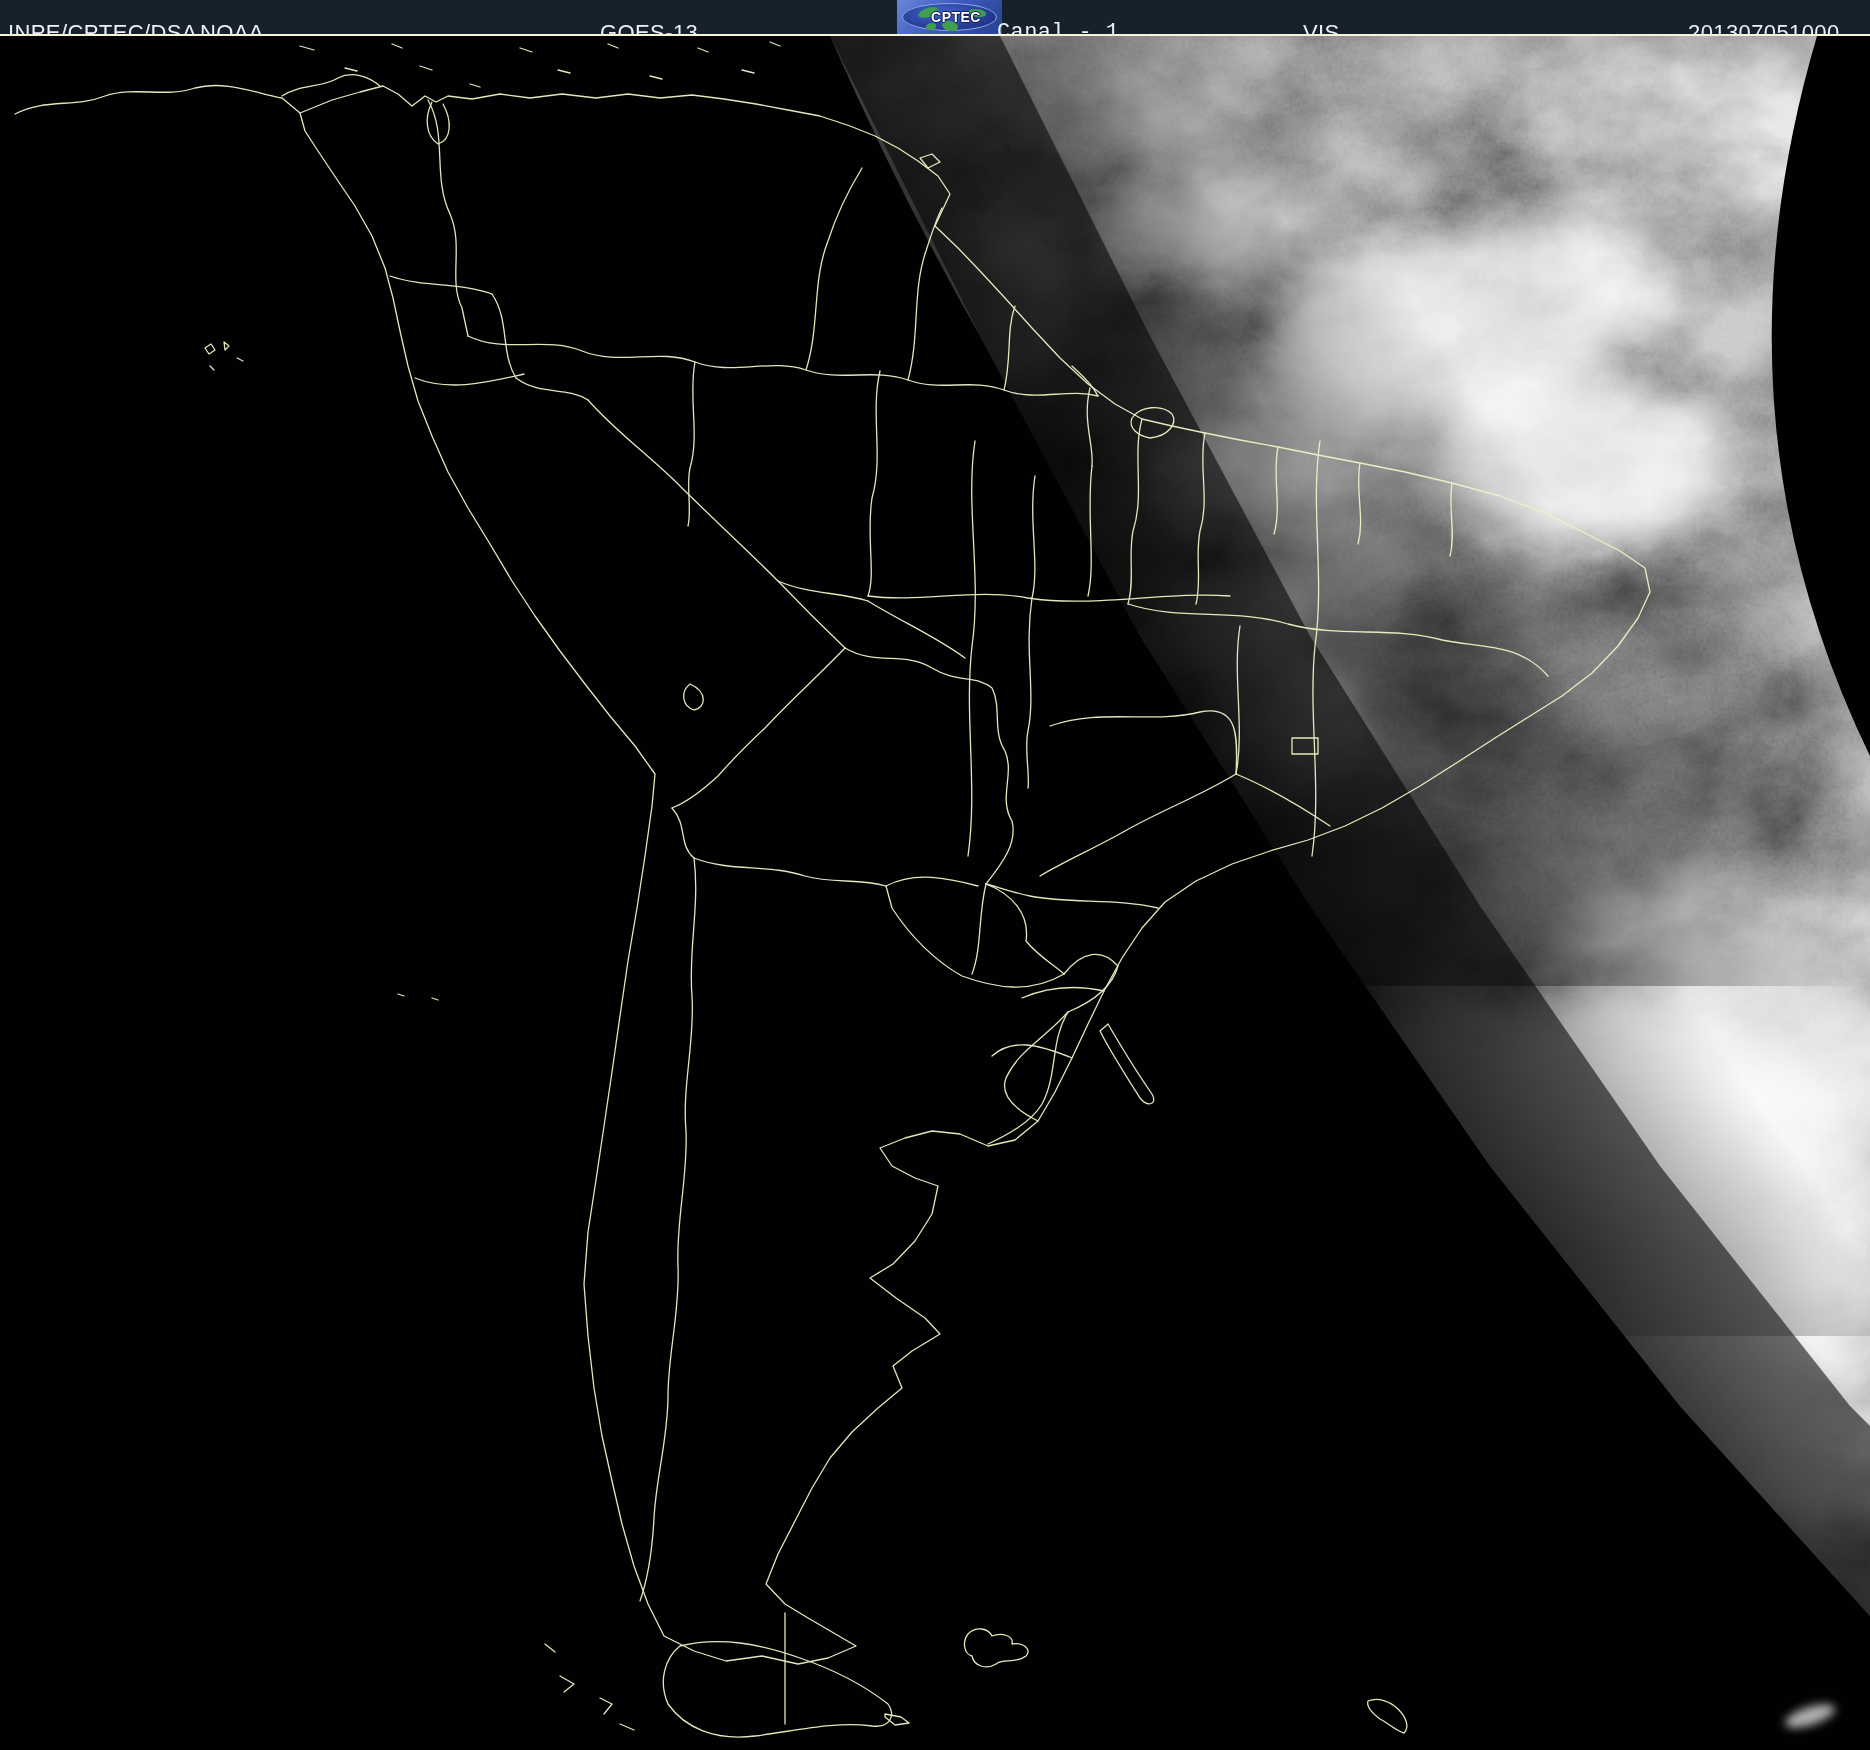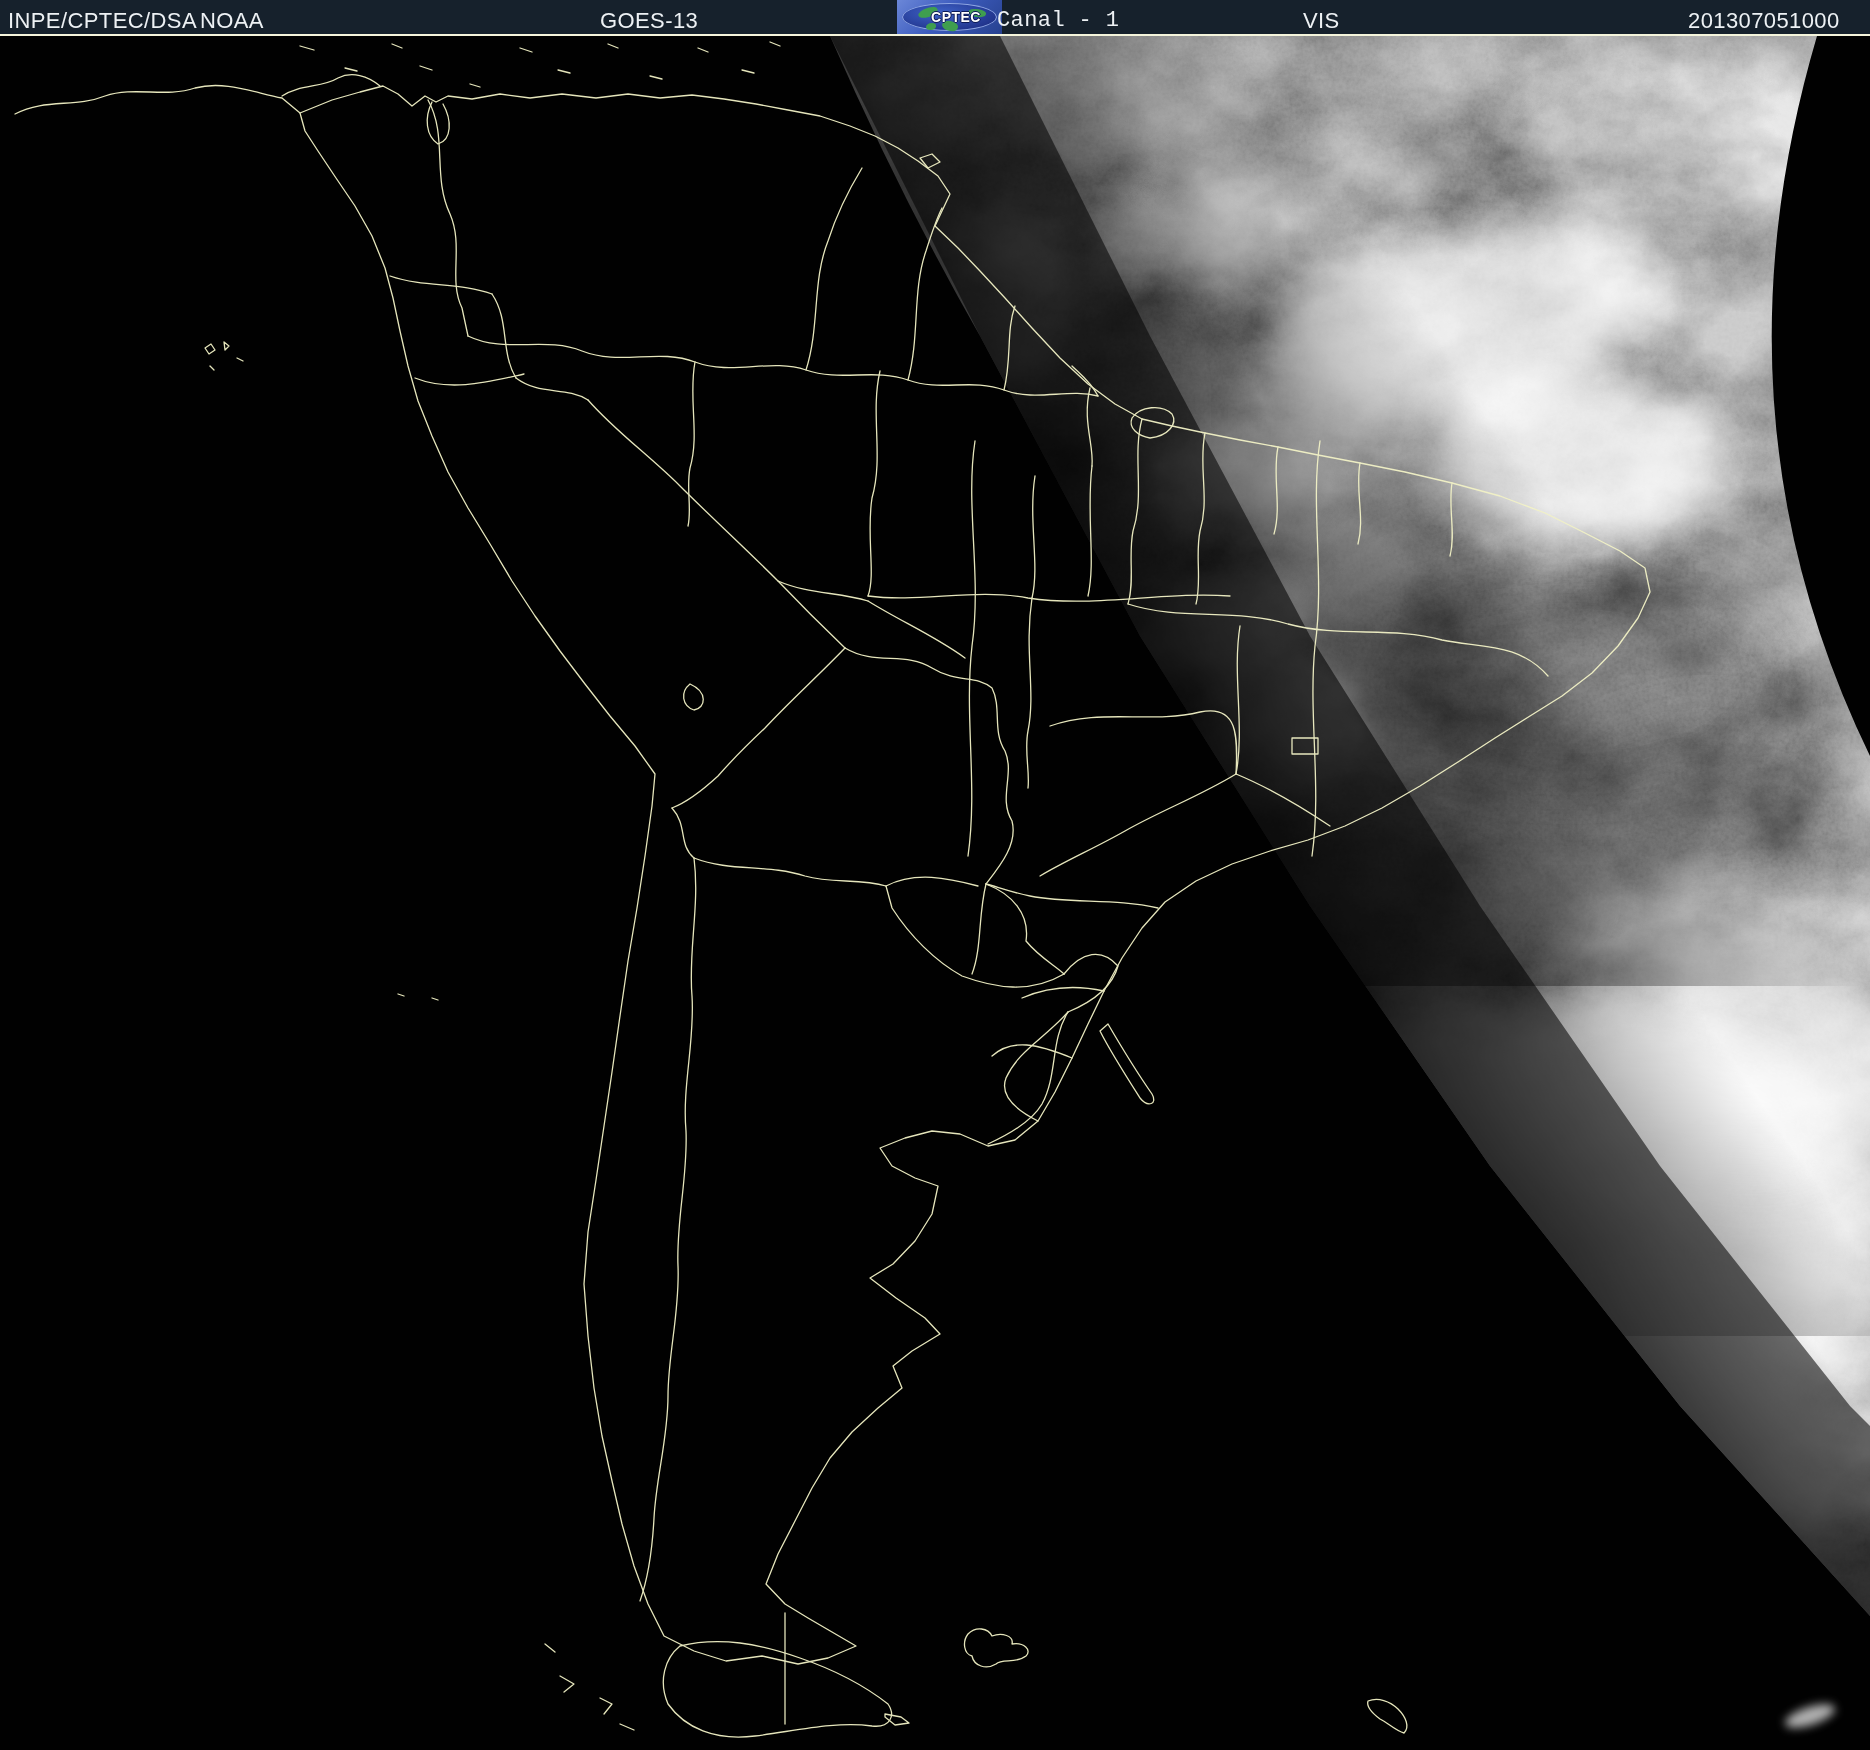--- a/index.html
+++ b/index.html
@@ -1,19 +1,19 @@
 <!DOCTYPE html>
 <html><head>
 <meta charset="utf-8">
 <style>
   html,body{margin:0;padding:0;background:#000;width:1870px;height:1750px;overflow:hidden;}
   #stage{position:relative;width:1870px;height:1750px;background:#000;font-family:"Liberation Sans",sans-serif;}
   
   #header{position:absolute;left:0;top:0;width:1870px;height:34px;background:#16212c;}
-  #header .hlabel{position:absolute;top:4px;height:34px;line-height:34px;font-size:22px;color:#edf1f4;letter-spacing:.4px;white-space:nowrap;}
+  #header .hlabel{position:absolute;top:16px;height:34px;line-height:34px;font-size:22px;color:#edf1f4;letter-spacing:.4px;white-space:nowrap;}
   #lbl-agency{left:8px;}
   #lbl-noaa{left:200px;text-align:center;}
   #lbl-sat{left:600px;text-align:right;}
   #lbl-canal{left:997px;font-family:Liberation Mono, monospace;}
   #lbl-vis{left:1303px;}
   #lbl-time{left:1688px;}
   #separator{position:absolute;left:0;top:34px;width:1870px;height:2px;background:#f5f5dc;}
   
   #logo{position:absolute;left:897px;top:0;width:105px;height:34px;background:linear-gradient(135deg,#6b87d8 0%,#3d5cbe 45%,#27418f 100%);overflow:hidden;}
   #logo .globe{position:absolute;left:5px;top:3px;width:95px;height:28px;border-radius:50%;background:radial-gradient(ellipse at 40% 35%,#3f63c8 0%,#22368f 70%,#101d5e 100%);box-shadow:0 0 0 1px #8ea6e4 inset;}

